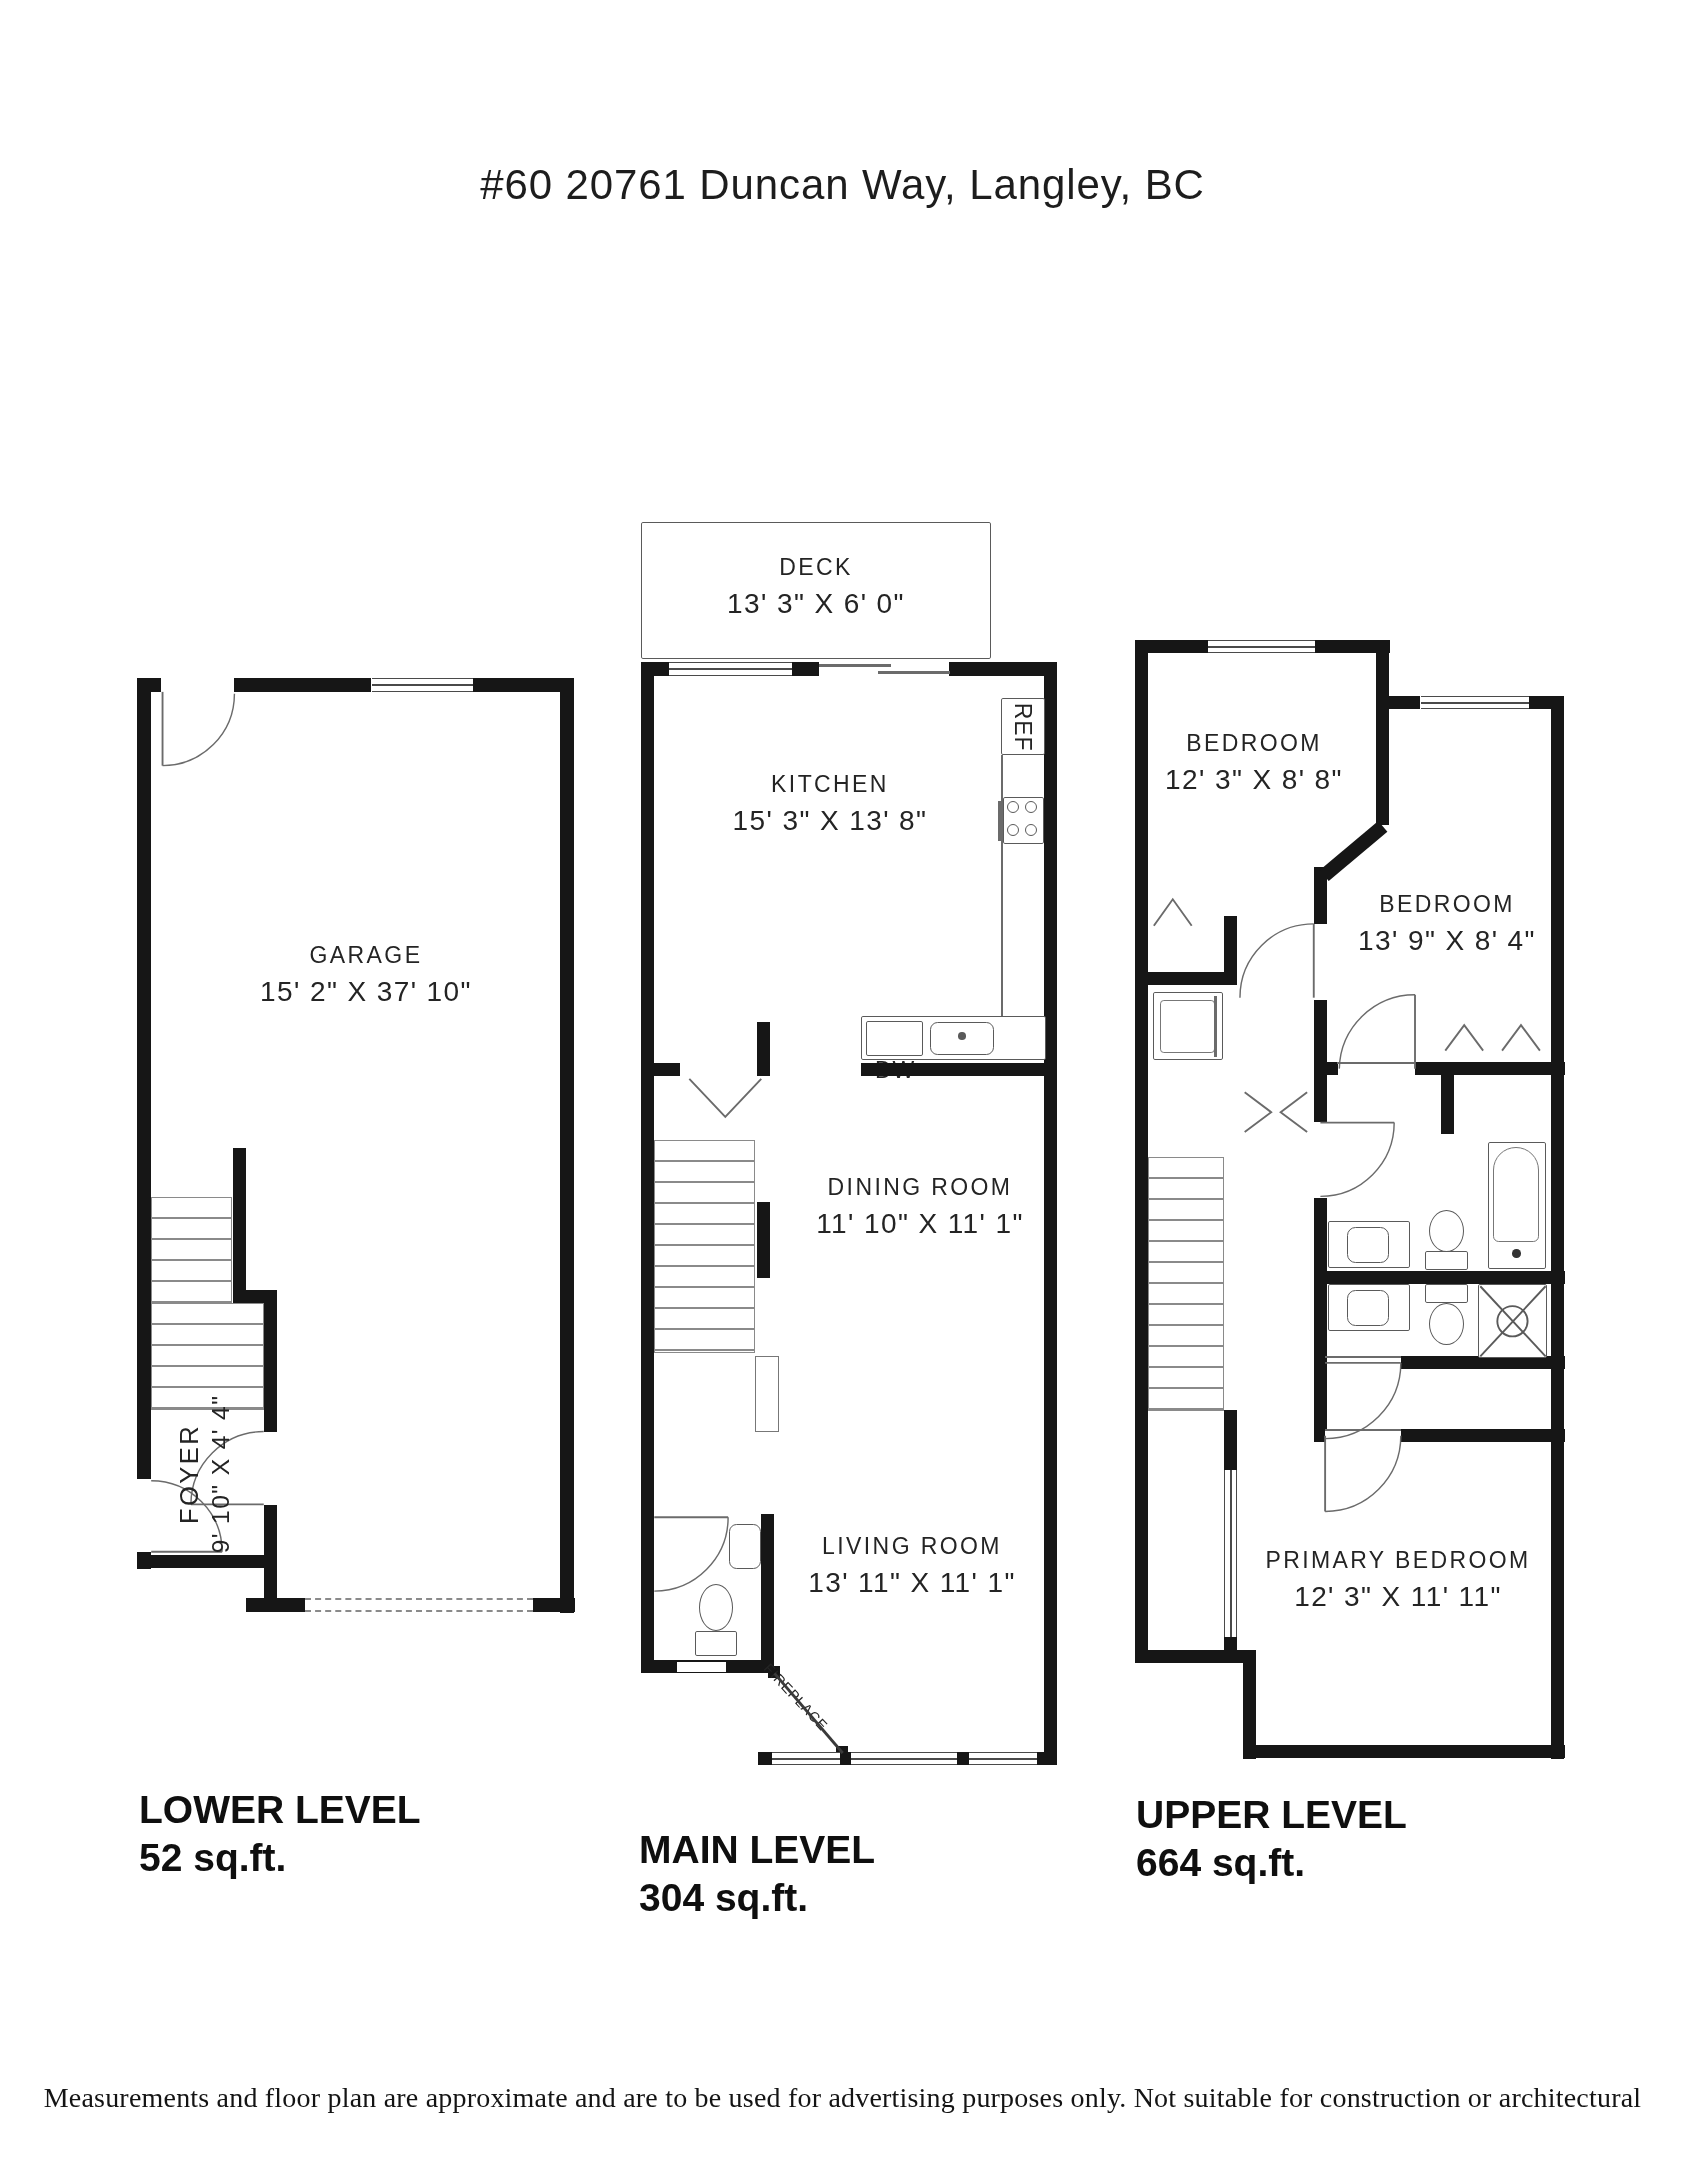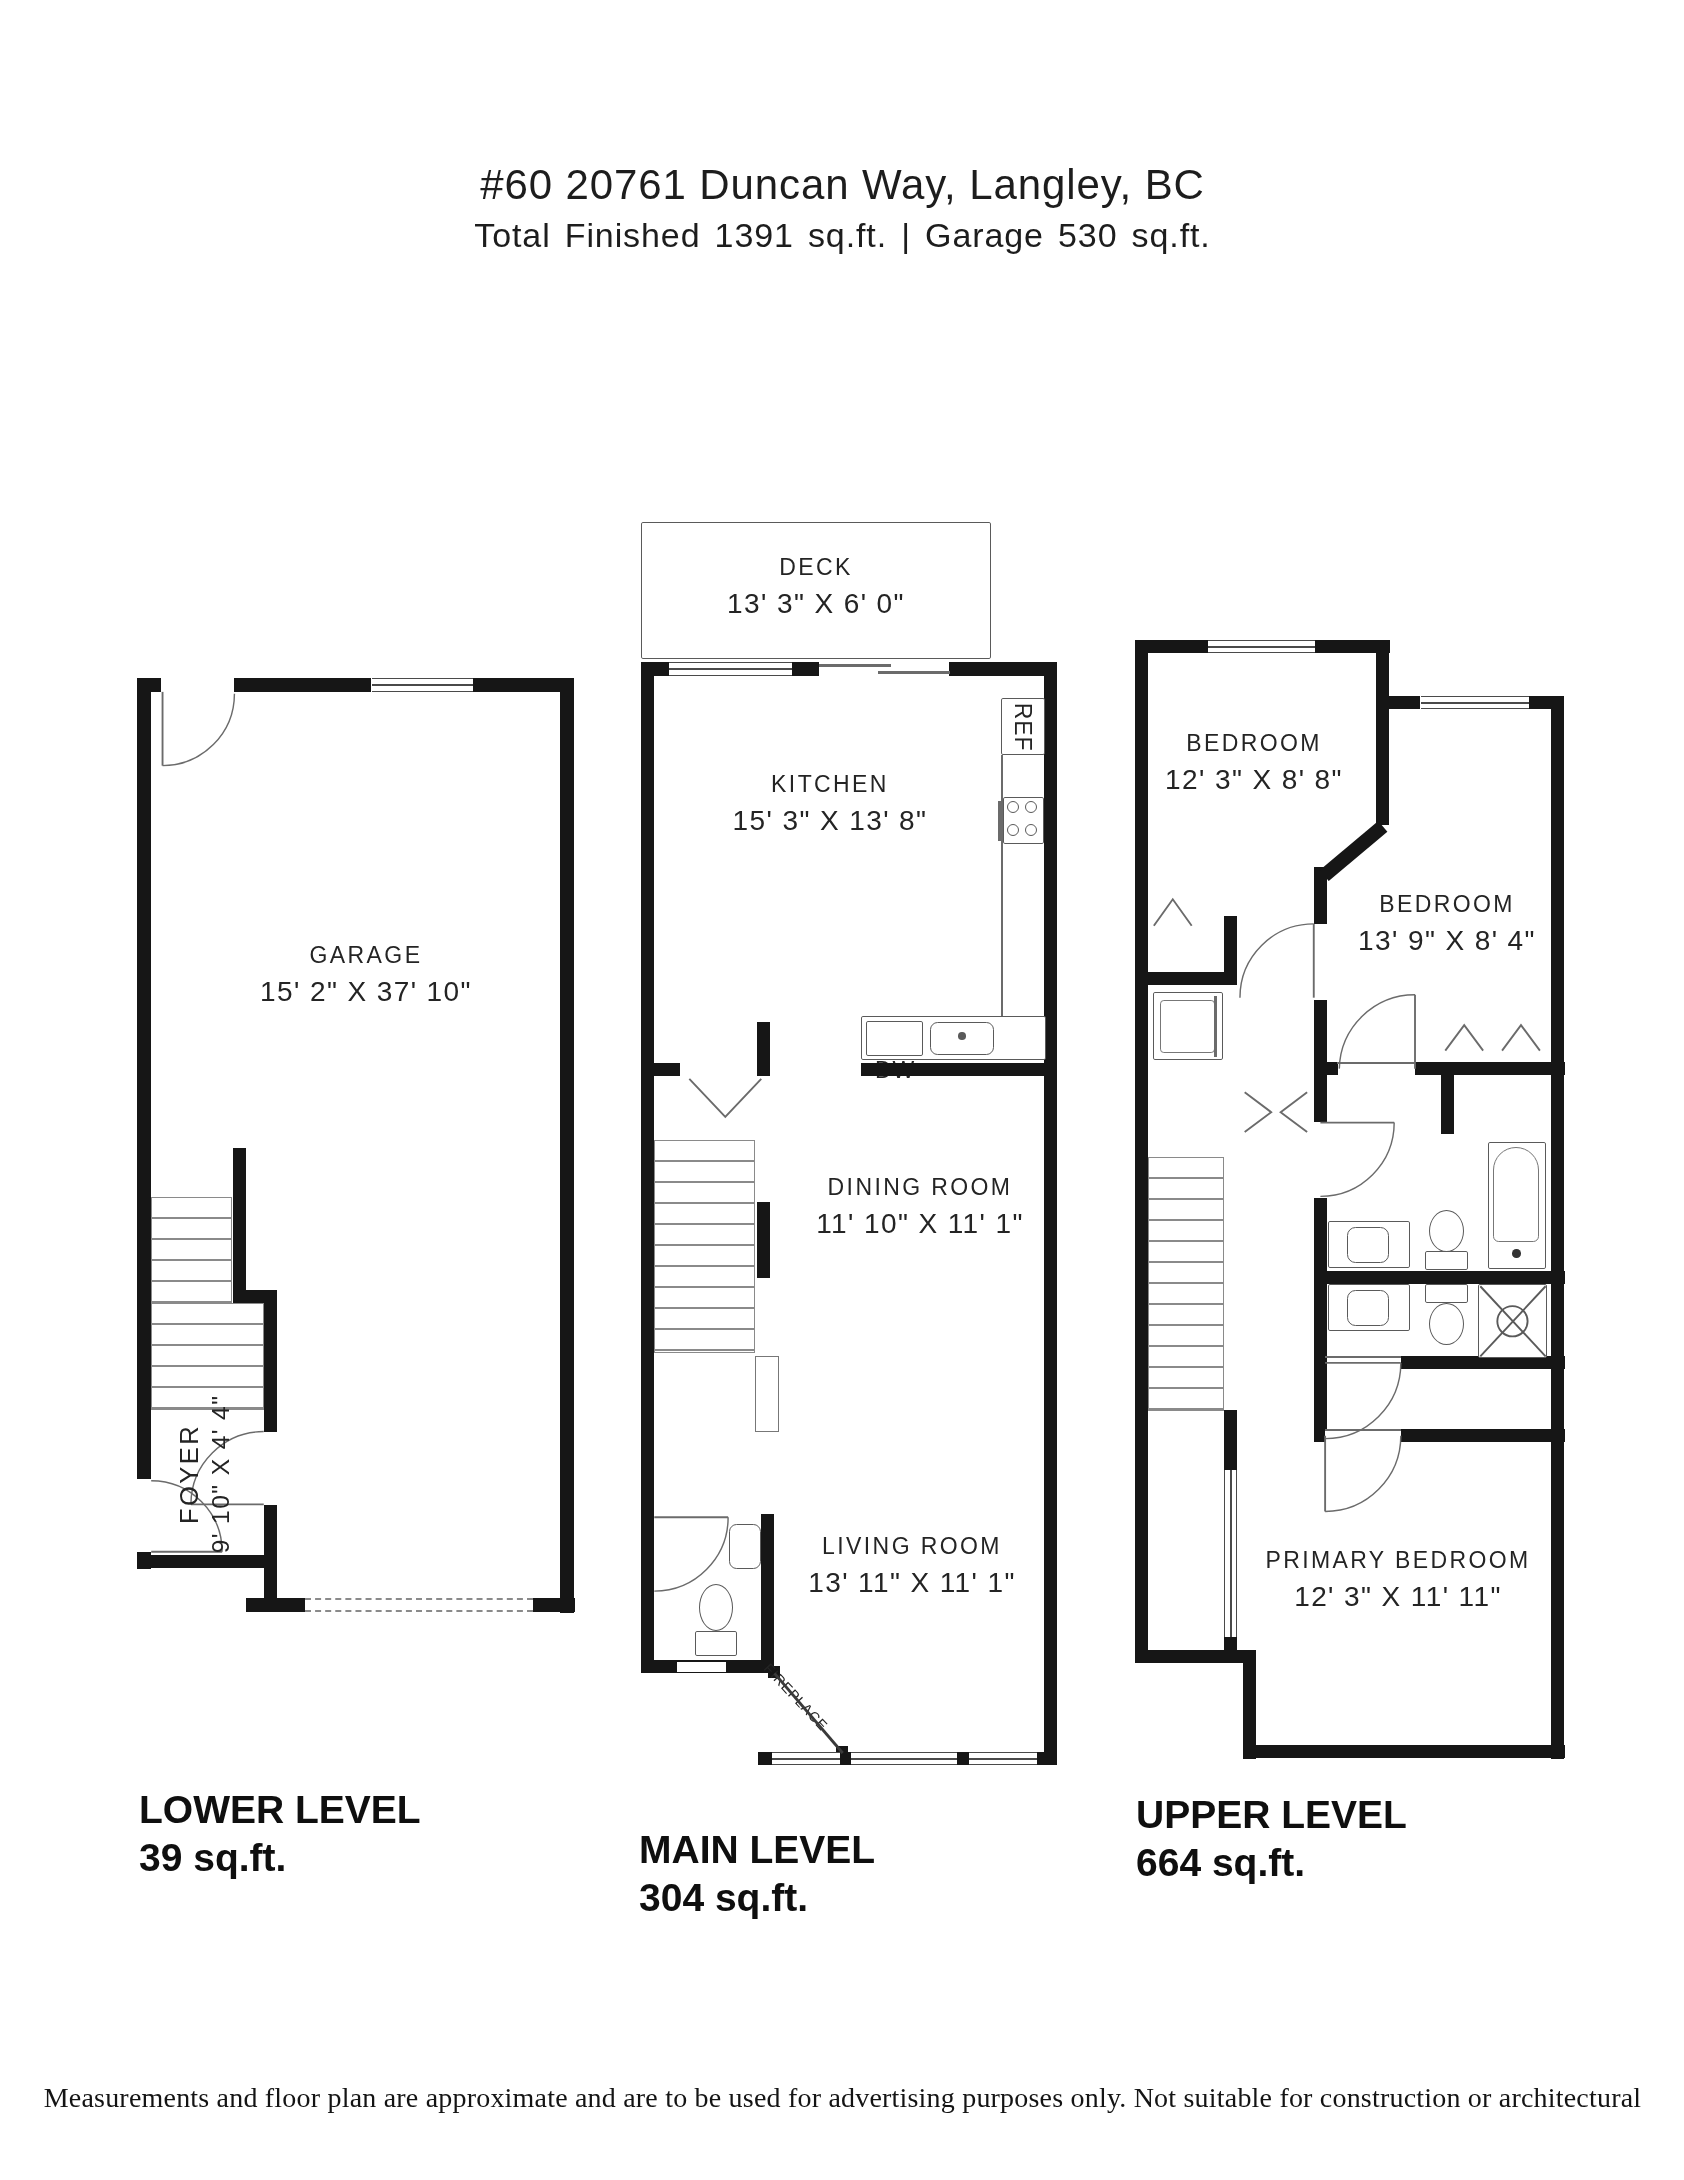--- a/index.html
+++ b/index.html
@@ -31,21 +31,20 @@
   .fxlabel{position:absolute;transform:translate(-50%,-50%);font-size:23px;letter-spacing:0.9px;color:#242424;}
   .burner{position:absolute;width:12.3px;height:12.3px;border:1.9px solid #5a5a5a;border-radius:50%;background:#fff;box-sizing:border-box;}
   .innerfx{position:absolute;border:1.9px solid #777;background:#fff;box-sizing:border-box;}
 </style>
 </head>
 <body>
 
 <div id="canvas">
 
   <div class="t-center title" style="top:161px;">#60 20761 Duncan Way, Langley, BC</div>
-  <div class="t-center subtitle" style="top:216px;">Total Finished  1391 sq.ft.  |  Garage  530 sq.ft.</div>
 
   <div class="plan" style="left:137px;top:653px;width:437px;height:965px;">
 
     <div class="w" style="left:0;top:24.6px;width:24px;height:14px;"></div>
     <div class="w" style="left:97px;top:24.6px;width:137px;height:14px;"></div>
     <div class="w" style="left:336px;top:24.6px;width:101px;height:14px;"></div>
     <div class="winH" style="left:235px;top:24.6px;width:101px;height:14px;"></div>
 
     <div class="w" style="left:0;top:24.6px;width:14px;height:891px;"></div>
     <div class="gap" style="left:0;top:826px;width:14px;height:73px;"></div>
@@ -258,21 +257,21 @@
       <div class="dm">13' 9" X 8' 4"</div>
     </div>
     <div class="lbl" style="left:267px;top:940px;">
       <div class="nm">PRIMARY BEDROOM</div>
       <div class="dm">12' 3" X 11' 11"</div>
     </div>
   </div>
 
   <div class="lvl" style="left:139px;top:1786px;">
     <div>LOWER LEVEL</div>
-    <div>39 sq.ft.</div>
+    <div>52 sq.ft.</div>
   </div>
   <div class="lvl" style="left:639px;top:1826px;">
     <div>MAIN LEVEL</div>
     <div>304 sq.ft.</div>
   </div>
   <div class="lvl" style="left:1136px;top:1791px;">
     <div>UPPER LEVEL</div>
     <div>664 sq.ft.</div>
   </div>
 

